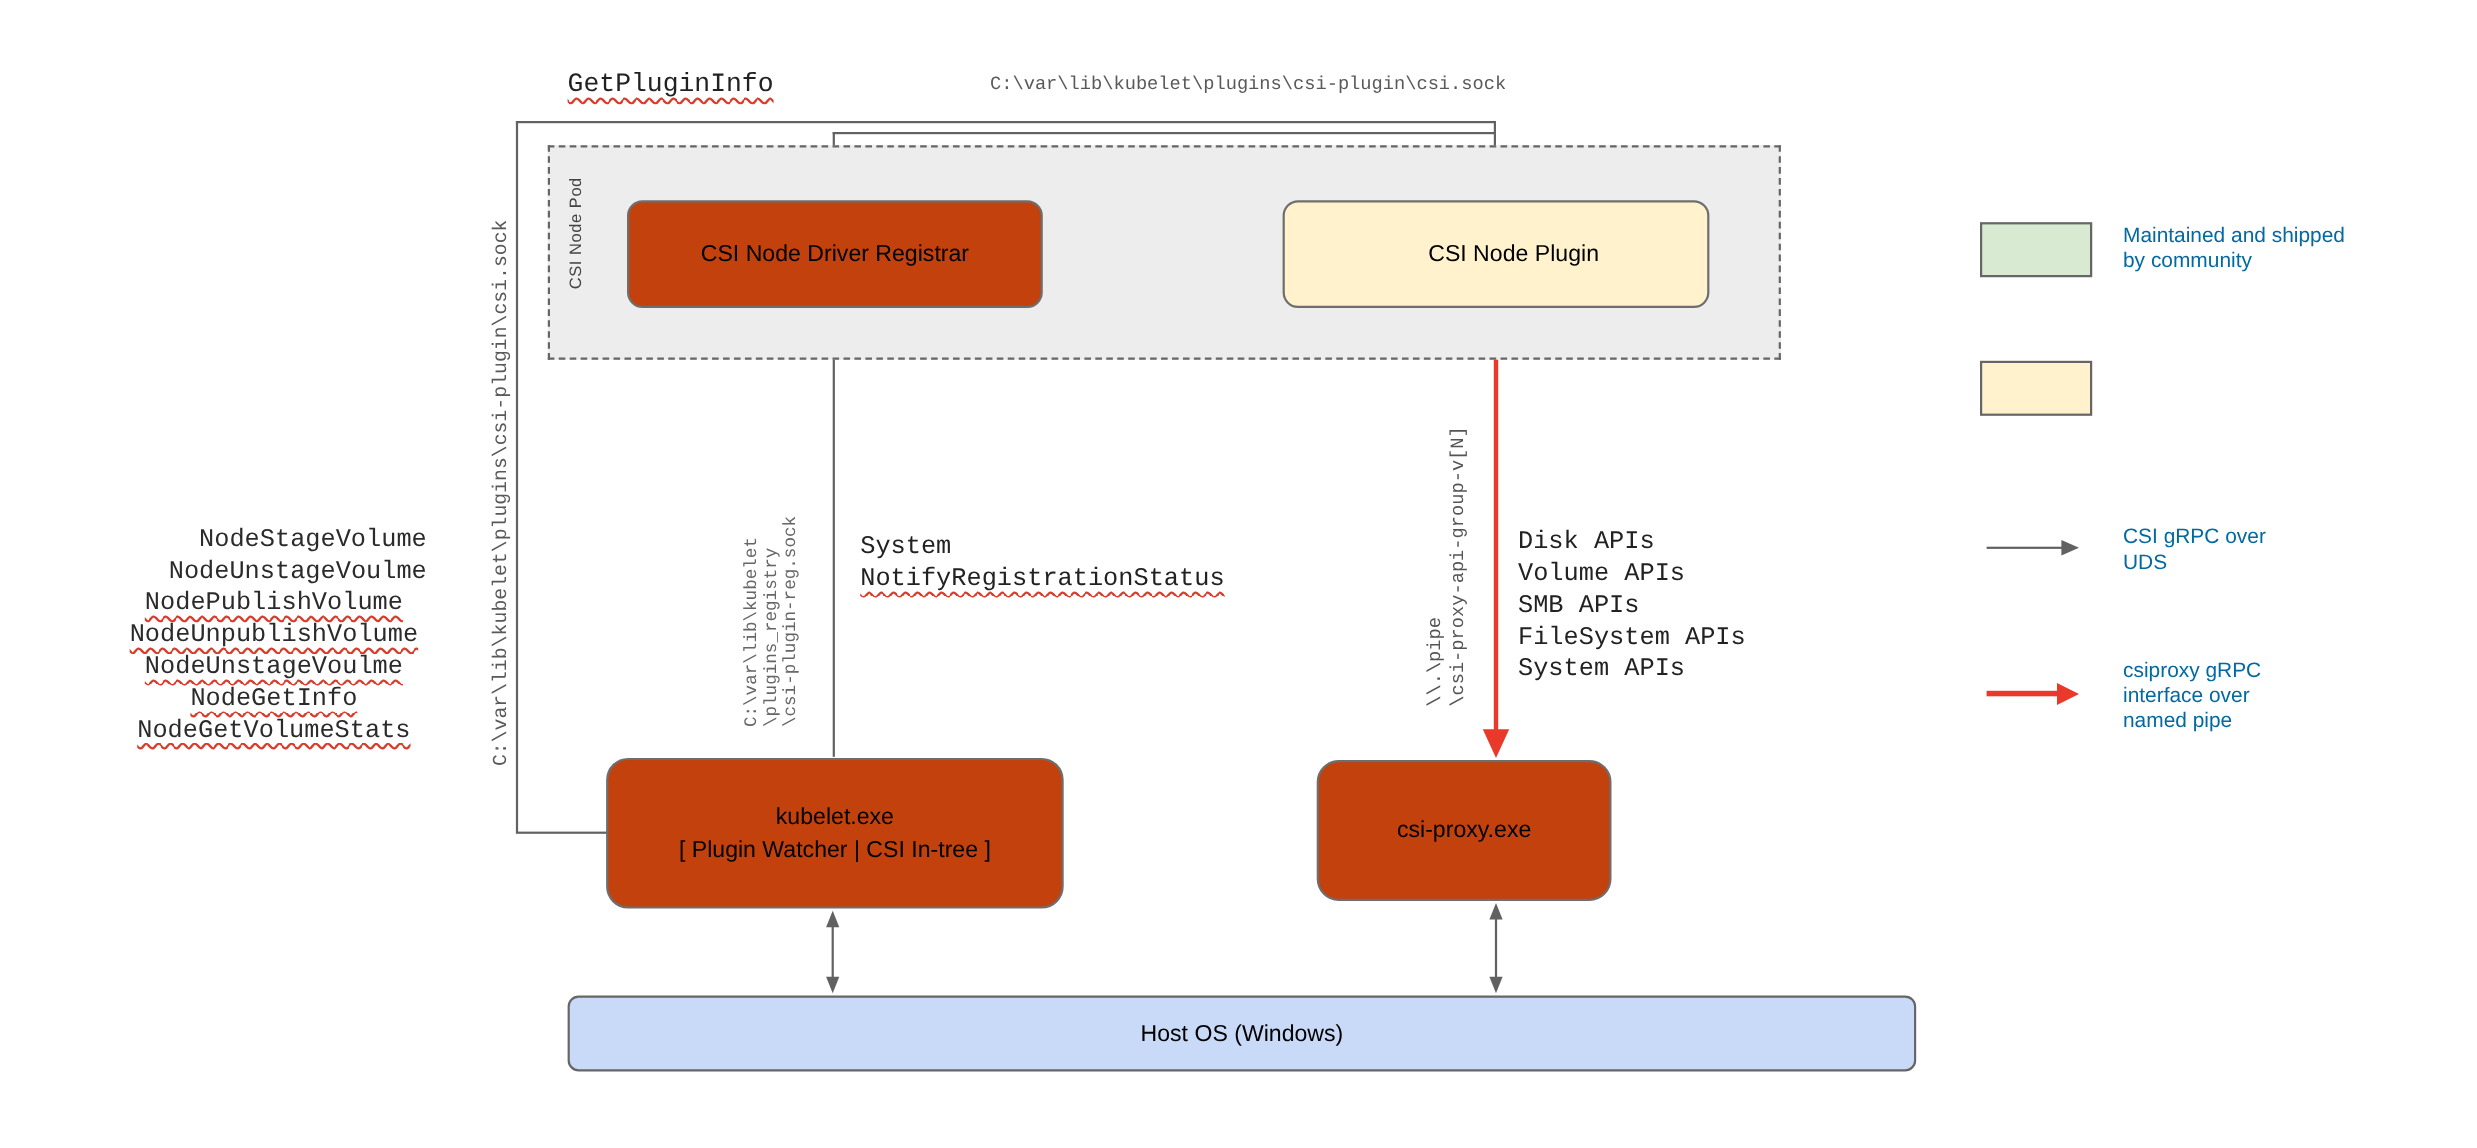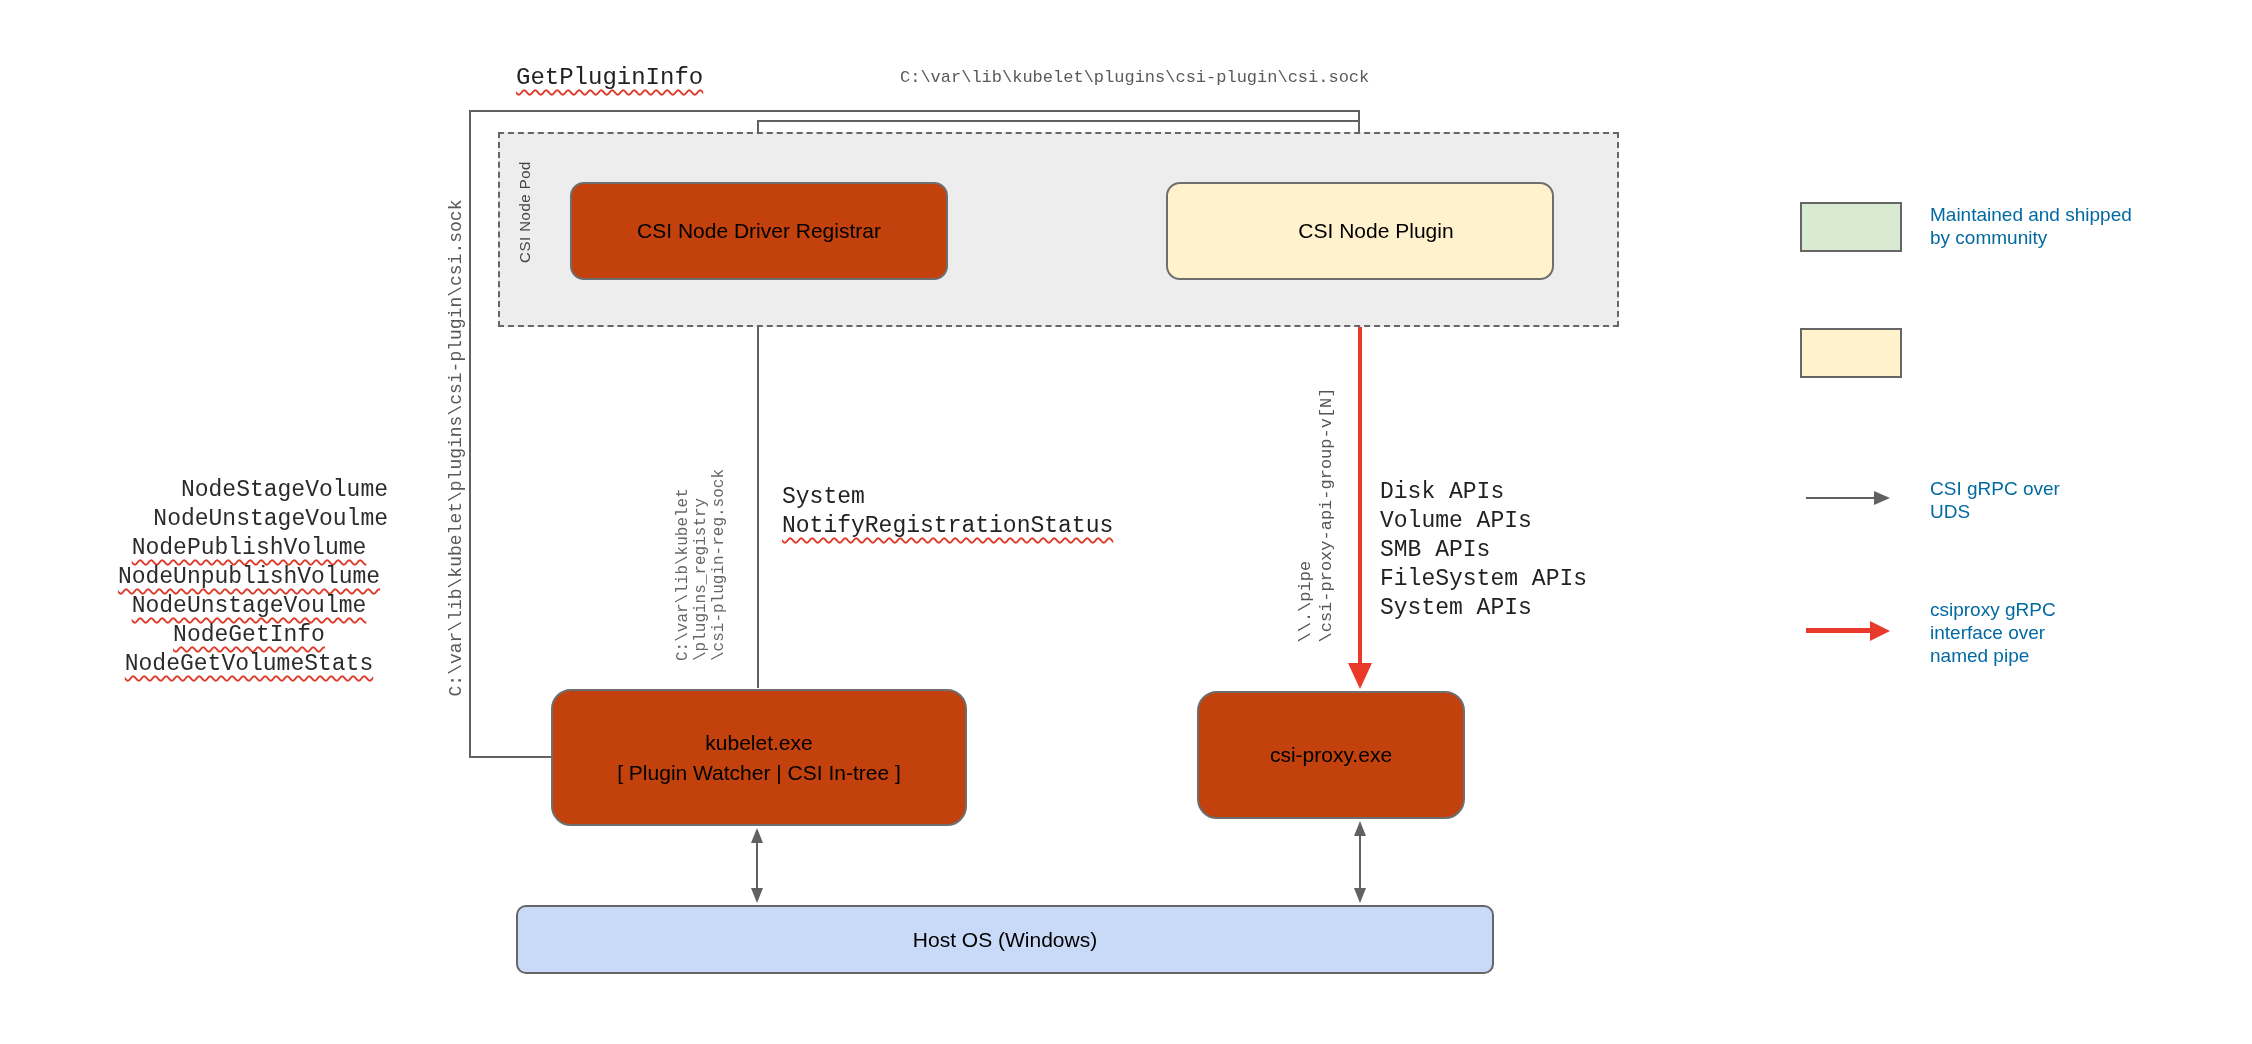--- a/index.html
+++ b/index.html
@@ -118,21 +118,21 @@
 
   <div class="node-box green" style="left:551px;top:689px;width:416px;height:137px;border-radius:20px;line-height:30px;">
     <span>kubelet.exe</span>
     <span>[ Plugin Watcher | CSI In-tree ]</span>
   </div>
 
   <div class="node-box green" style="left:1197px;top:691px;width:268px;height:128px;border-radius:20px;">
     <span>csi-proxy.exe</span>
   </div>
 
-  <div class="node-box blue" style="left:516px;top:905px;width:978px;height:69px;border-radius:10px;border-color:#666;">
+  <div class="node-box blue" style="left:516px;top:905px;width:1226px;height:69px;border-radius:10px;border-color:#666;">
     <span>Host OS (Windows)</span>
   </div>
 
   <div class="abs mono squiggle" style="left:516px;top:64px;font-size:24px;">GetPluginInfo</div>
   <div class="abs gray-mono" style="left:900px;top:68px;font-size:17px;">C:\var\lib\kubelet\plugins\csi-plugin\csi.sock</div>
 
   <div class="abs gray-mono vert" style="left:456px;top:448px;font-size:18px;">C:\var\lib\kubelet\plugins\csi-plugin\csi.sock</div>
 
   <div class="abs mono list" style="left:110px;top:441px;width:278px;text-align:right;color:#2b2b2b;">
     <span>NodeStageVolume</span>

